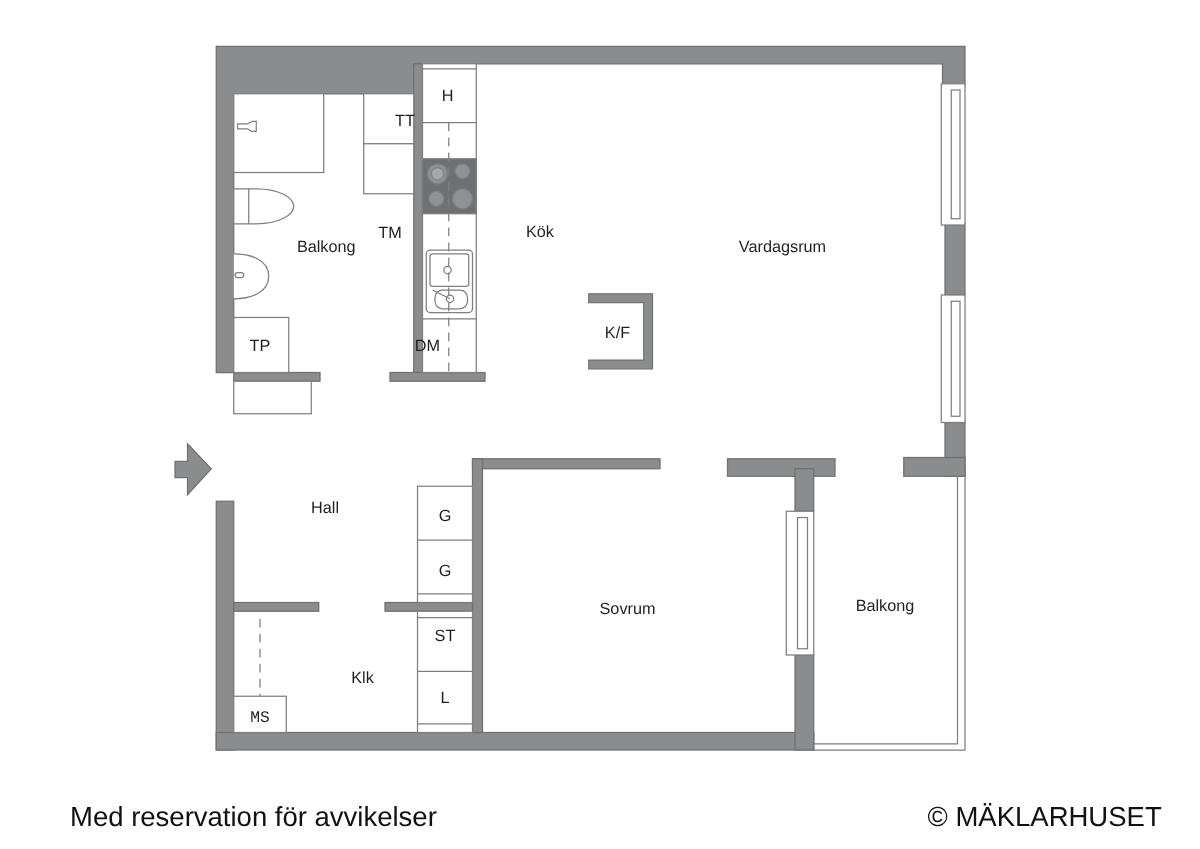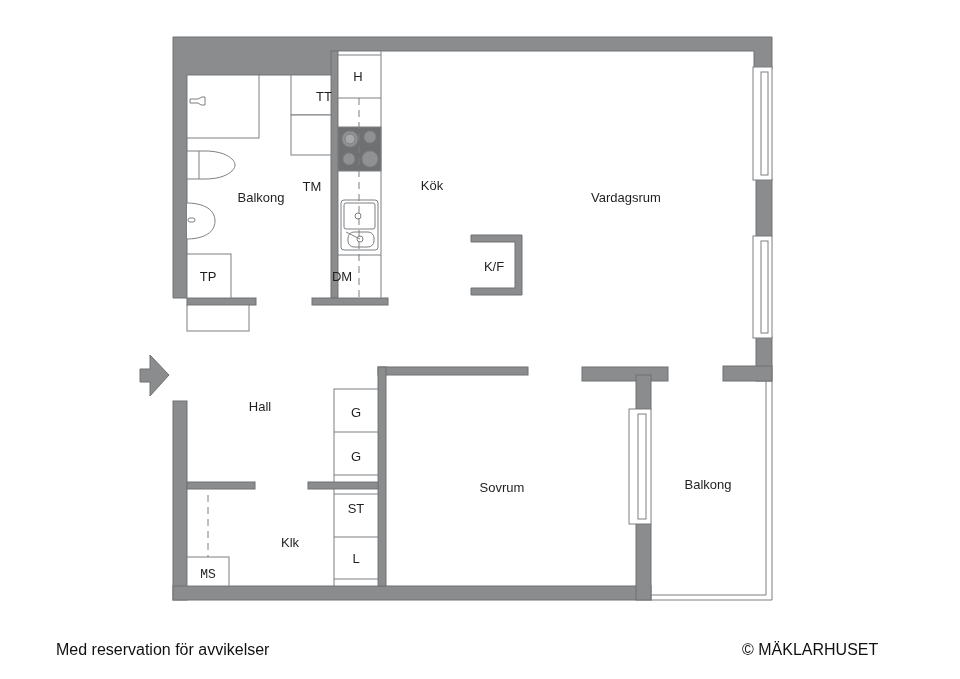--- a/index.html
+++ b/index.html
@@ -1,20 +1,20 @@
 <!DOCTYPE html>
 <html><head>
 <meta charset="utf-8">
 <style>
   html,body{margin:0;padding:0;background:#ffffff;}
   body{width:960px;height:679px;position:relative;overflow:hidden;font-family:"Liberation Sans",sans-serif;color:#1a1a1a;}
   #plan{position:absolute;left:0;top:0;}
   .room-label{position:absolute;font-size:13px;color:#1f1f1f;white-space:nowrap;transform:translate(-50%,-50%);}
   .fix-label{position:absolute;font-size:13px;color:#1f1f1f;white-space:nowrap;transform:translate(-50%,-50%);}
-  .footer{position:absolute;font-size:16px;color:#111;white-space:nowrap;}
+  .footer{position:absolute;font-size:22px;color:#111;white-space:nowrap;}
   #disclaimer{left:56px;top:641px;}
   #copyright{left:698px;top:641px;margin-left:44px;}
 </style>
 </head>
 <body>
 
 <svg id="plan" width="960" height="679" viewBox="0 0 960 679" xmlns="http://www.w3.org/2000/svg">
   <g fill="#8a8c8d" stroke="#6f7172" stroke-width="1">
 
     <polygon points="173,37 772,37 772,69 754,69 754,51 337,51 337,75 187,75 187,298 173,298"></polygon>

